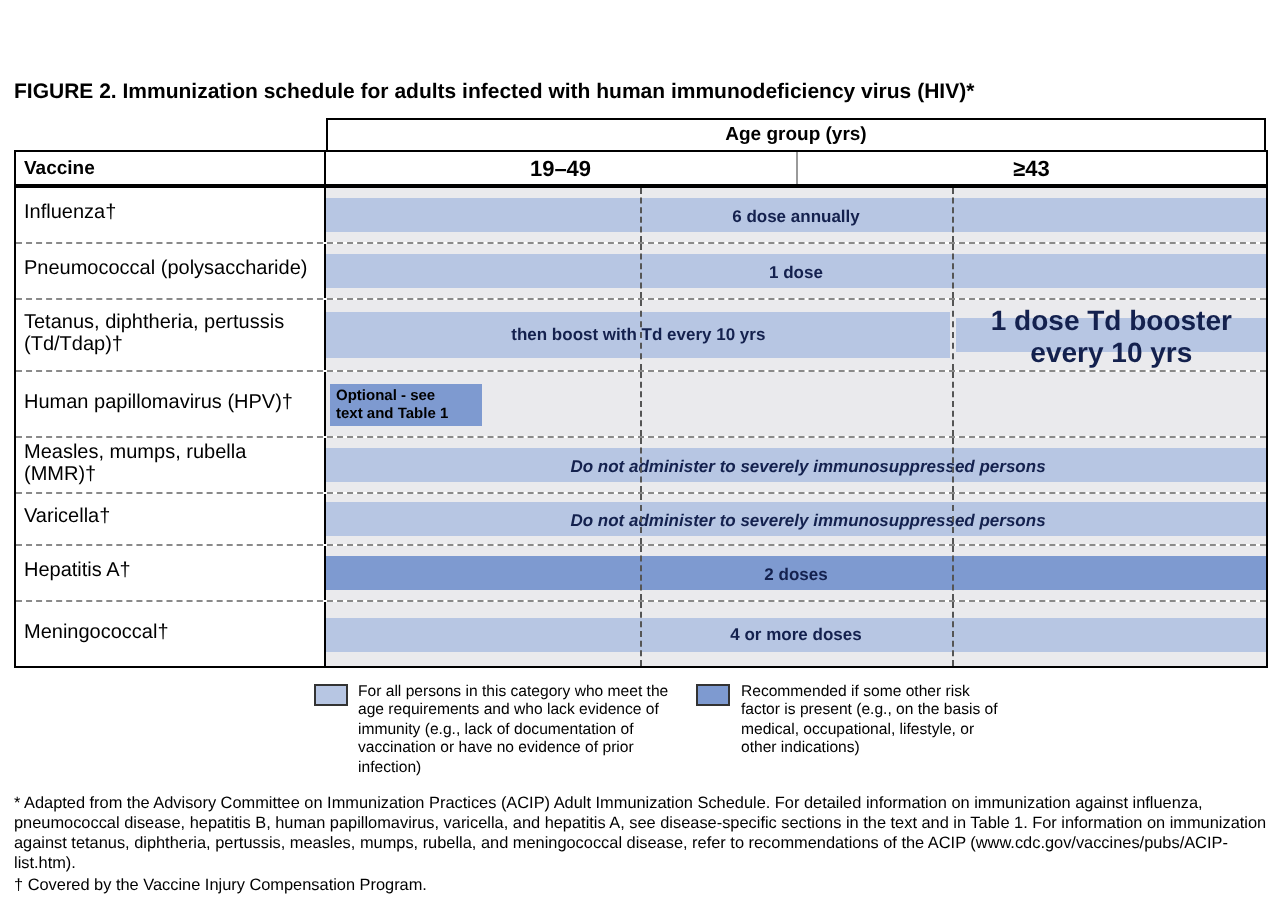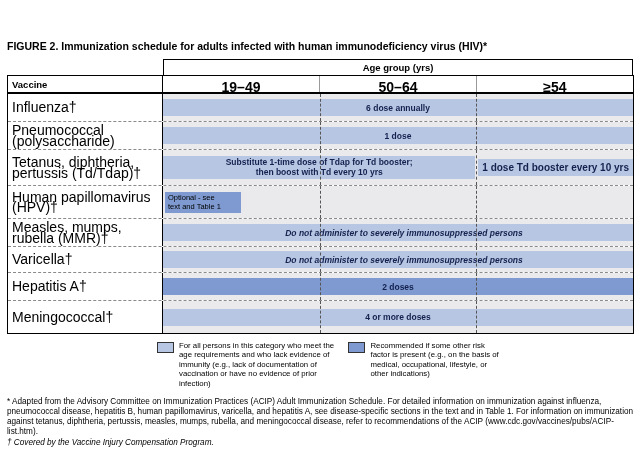--- a/index.html
+++ b/index.html
@@ -8,79 +8,78 @@
   .figure { width:508px; height:451px; padding:8px 7px 0 7px;margin-top:32px; }
   .fig-title { font-size:10.5px; font-weight:bold; margin-bottom:7px; }
 
   .age-header-box { margin-left:156px; width:470px; height:16px; border:1px solid #000; border-bottom:none;
     font-size:9.5px; font-weight:bold; text-align:center; line-height:15px; }
 
   .sched-table { width:627px; border:1px solid #000; }
   .col-header-row { display:flex; height:18px; border-bottom:2px solid #000;justify-content:space-between; }
   .vaccine-head { width:155px; border-right:1px solid #000; font-size:9.5px; font-weight:bold; padding:3px 0 0 4px; }
   .hdr-cols { flex:1; display:flex; }
-  .age-col-head { flex:1; text-align:center; font-size:14px; font-weight:bold; padding-top:3px; }
+  .age-col-head { flex:1; text-align:center; font-size:11px; font-weight:bold; padding-top:3px; }
   .age-col-head + .age-col-head { border-left:1px solid #9a9a9a; }
 
   .trow { display:flex; border-bottom:1px dashed #8a8a8a; }
   .trow:last-child { border-bottom:none; }
   .r-std  { height:28px; }
   .r-tall { height:36px; }
   .r-hpv  { height:33px; }
   .r-var  { height:26px; }
   .r-last { height:32px;justify-content:space-between; }
 
-  .vname { width:155px; border-right:1px solid #000; background:#fff; font-size:14px; line-height:10.5px;
+  .vname { width:155px; border-right:1px solid #000; background:#fff; font-size:10px; line-height:10.5px;
     padding:2px 3px 2px 4px; display:flex; align-items:center; }
   .cells { flex:1; position:relative; background:#eaeaed; display:flex; align-items:center; }
   .cells::before, .cells::after { content:""; position:absolute; top:0; bottom:0; width:0;
     border-left:1px dashed #555; z-index:3; }
   .cells::before { left:33.333%; }
   .cells::after  { left:66.667%; }
 
   .bar { position:relative; z-index:1; display:flex; align-items:center; justify-content:center;
     height:17px; font-size:8.5px; font-weight:bold; color:#14214e; text-align:center; }
   .bar.full { width:100%; }
   .bar.light { background:var(--light-bar,#b7c6e3); }
   .bar.dark  { background:var(--dark-bar,#7e9ad0); }
   .bar.italic { font-style:italic;padding-left:12px; }
   .bar.multiline { flex-direction:column; justify-content:center; line-height:9.5px; height:23px; }
   .bar.two-thirds { width:calc(66.667% - 1px); margin-right:1px; }
-  .bar.one-third { flex:1; margin-left:2px; font-size:10px; }
+  .bar.one-third { flex:1; margin-left:2px; font-size:14px; }
   .bar.hpv-box { width:76px; height:21px; margin-left:2px; align-items:flex-start; text-align:left;
-    padding:2px 2px 0 3px; font-weight:normal; font-size:7.5px; line-height:8.8px; color:#000; }
+    padding:2px 2px 0 3px; font-weight:bold; font-size:7.5px; line-height:8.8px; color:#000; }
 
   .legend { display:flex; margin-left:150px; margin-top:7px; }
   .legend-item { display:flex; align-items:flex-start; }
   .legend-item.first { width:285px; }
   .swatch { width:17px; height:11px; border:1px solid #333; margin-right:5px; margin-top:1px; flex:none; }
   .light-swatch { background:var(--light-bar,#b7c6e3); }
   .dark-swatch  { background:var(--dark-bar,#7e9ad0); }
   .legend-text { font-size:7.8px; line-height:9.4px; }
   .legend-item.first .legend-text { max-width:250px; }
   .legend-item.second .legend-text { max-width:205px; }
 
   .footnotes { margin-top:9px; font-size:8.2px; line-height:10px; width:627px; }
-  .footnote + .footnote { margin-top:1px;font-style:italic; }
+  .footnote + .footnote { margin-top:1px; }
 </style>
 </head>
 <body>
 
 <div class="figure">
   <div class="fig-title">FIGURE 2. Immunization schedule for adults infected with human immunodeficiency virus (HIV)*</div>
 
   <div class="age-header-box">Age group (yrs)</div>
 
   <div class="sched-table">
     <div class="col-header-row">
       <div class="vaccine-head">Vaccine</div>
       <div class="hdr-cols">
         <div class="age-col-head">19–49</div>
-        <div class="age-col-head">50–64</div>
-        <div class="age-col-head">≥54</div>
+        <div class="age-col-head">≥43</div>
       </div>
     </div>
 
     <div class="tbody">
 
       <div class="trow r-std">
         <div class="vname">Influenza†</div>
         <div class="cells">
           <div class="bar light full">6 dose annually</div>
         </div>
@@ -91,21 +90,20 @@
         <div class="cells">
           <div class="bar light full">1 dose</div>
         </div>
       </div>
 
 
       <div class="trow r-tall">
         <div class="vname">Tetanus, diphtheria, pertussis (Td/Tdap)†</div>
         <div class="cells">
           <div class="bar light two-thirds multiline">
-            <span>Substitute 1-time dose of Tdap for Td booster;</span>
             <span>then boost with Td every 10 yrs</span>
           </div>
           <div class="bar light one-third">1 dose Td booster every 10 yrs</div>
         </div>
       </div>
 
       <div class="trow r-hpv">
         <div class="vname">Human papillomavirus (HPV)†</div>
         <div class="cells">
           <div class="bar dark hpv-box multiline">

